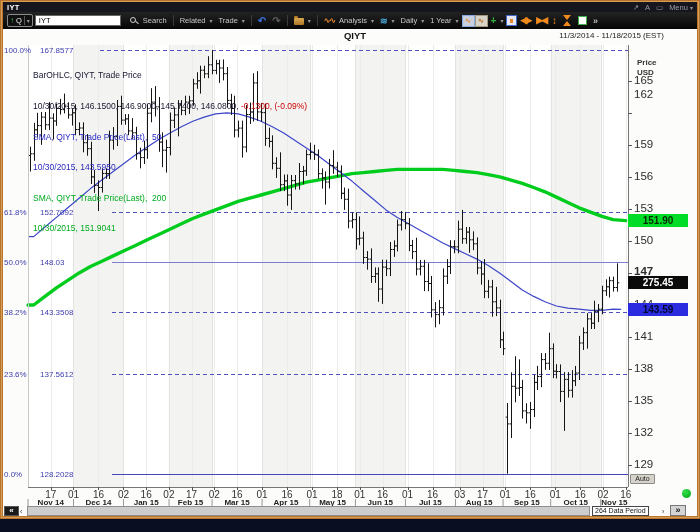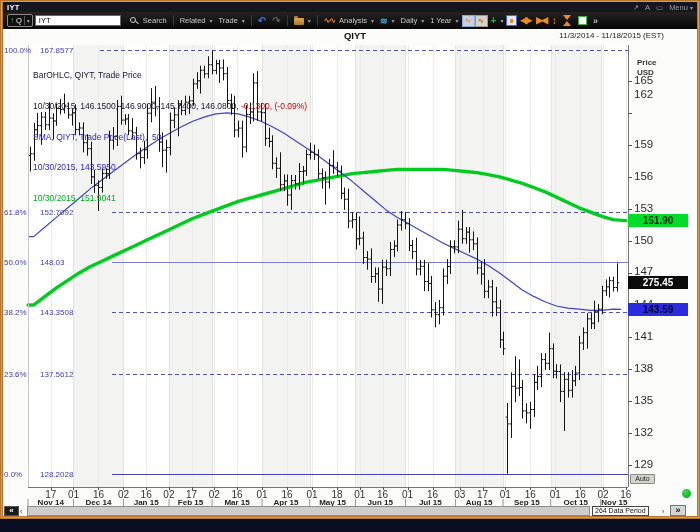--- a/index.html
+++ b/index.html
@@ -735,20 +735,21 @@
         <line x1="603.5" y1="487" x2="603.5" y2="490" stroke="#555555"></line>
         <line x1="626.5" y1="487" x2="626.5" y2="490" stroke="#555555"></line>
       </g>
     </svg>
 
   <div id="legend">
     <div class="lg-black">BarOHLC, QIYT, Trade Price</div>
     <div><span class="lg-black">10/30/2015, 146.1500, 146.9000, 145.7400, 146.0800, </span><span class="lg-red">-0.1300, (-0.09%)</span></div>
     <div class="lg-blue">SMA, QIYT, Trade Price(Last),  50</div>
     <div class="lg-blue">10/30/2015, 143.5950</div>
+    <div class="lg-green">SMA, QIYT, Trade Price(Last),  200</div>
     <div class="lg-green">10/30/2015, 151.9041</div>
   </div>
 
   <div id="overlay">
       <div class="fib-label" style="left: 4px; top: 45.5px;">100.0%</div>
       <div class="fib-label" style="left: 40px; top: 45.5px;">167.8577</div>
       <div class="fib-label" style="left: 4px; top: 207.5px;">61.8%</div>
       <div class="fib-label" style="left: 40px; top: 207.5px;">152.7092</div>
       <div class="fib-label" style="left: 4px; top: 257.5px;">50.0%</div>
       <div class="fib-label" style="left: 40px; top: 257.5px;">148.03</div>
@@ -757,21 +758,21 @@
       <div class="fib-label" style="left: 4px; top: 369.5px;">23.6%</div>
       <div class="fib-label" style="left: 40px; top: 369.5px;">137.5612</div>
       <div class="fib-label" style="left: 4px; top: 469.5px;">0.0%</div>
       <div class="fib-label" style="left: 40px; top: 469.5px;">128.2028</div>
       <div class="price-tick" style="top: 73.7657px;">165</div>
       <div class="price-tick" style="top: 88px;">162</div>
       <div class="price-tick" style="top: 137.824px;">159</div>
       <div class="price-tick" style="top: 169.853px;">156</div>
       <div class="price-tick" style="top: 201.882px;">153</div>
       <div class="price-tick" style="top: 233.911px;">150</div>
-      <div class="price-tick" style="top: 265px;">147</div>
+      <div class="price-tick" style="top: 265px; font-weight: bold;">147</div>
       <div class="price-tick" style="top: 297.969px;">144</div>
       <div class="price-tick" style="top: 329.998px;">141</div>
       <div class="price-tick" style="top: 362.027px;">138</div>
       <div class="price-tick" style="top: 394.056px;">135</div>
       <div class="price-tick" style="top: 426.085px;">132</div>
       <div class="price-tick" style="top: 458.114px;">129</div>
       <div class="badge" style="top: 214.082px; background: rgb(0, 220, 40); color: rgb(6, 43, 0);">151.90</div>
       <div class="badge" style="top: 276.262px; background: rgb(10, 10, 10); color: rgb(255, 255, 255);">275.45</div>
       <div class="badge" style="top: 302.793px; background: rgb(43, 43, 224); color: rgb(0, 8, 48);">143.59</div>
       <div class="day-tick" style="left: 50.7273px;">17</div>

